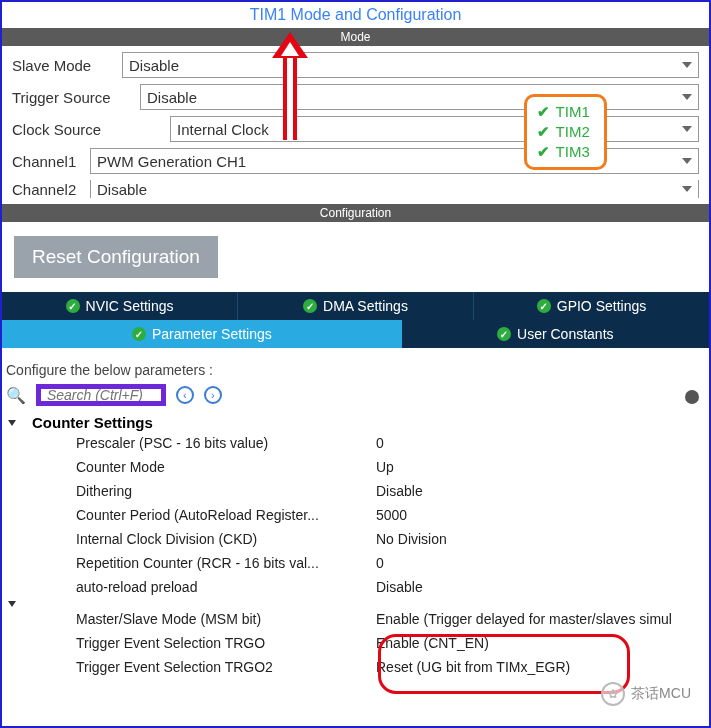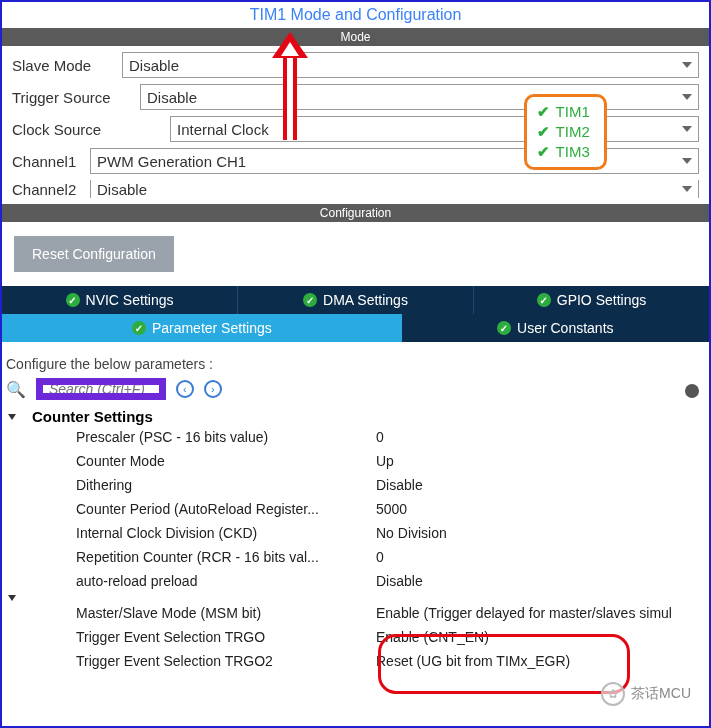--- a/index.html
+++ b/index.html
@@ -64,21 +64,21 @@
     border-top: 6px solid #666;
     margin-left: 6px;
   }
   .reset-btn {
     display: inline-block;
     background: #9aa3ab;
     color: #fff;
     border: none;
     padding: 10px 18px;
     margin: 14px 12px;
-    font-size: 14px;
+    font-size: 19px;
     cursor: pointer;
   }
   .tab-row1 {
     display: flex;
     background: #0b2c4a;
   }
   .tab-row2 {
     display: flex;
   }
   .tab {
@@ -107,21 +107,21 @@
     font-size: 14px;
     position: relative;
     margin-top: 8px;
   }
   .params-intro { color: #444; margin-bottom: 6px; }
   .search-row {
     display: flex; align-items: center; gap: 10px; margin-bottom: 8px;
   }
   .search-icon { color: #29abe2; font-size: 16px; }
   .search-input {
-    border: 7px solid #6d28d9;
+    border: 5px solid #6d28d9;
     color: #999;
     font-style: italic;
     font-size: 14px;
     padding: 2px 6px;
     width: 130px;
     height: 22px;
   }
   .nav-circle {
     width: 18px; height: 18px; border: 2px solid #3a7bd5;
     border-radius: 50%; display: inline-flex;

